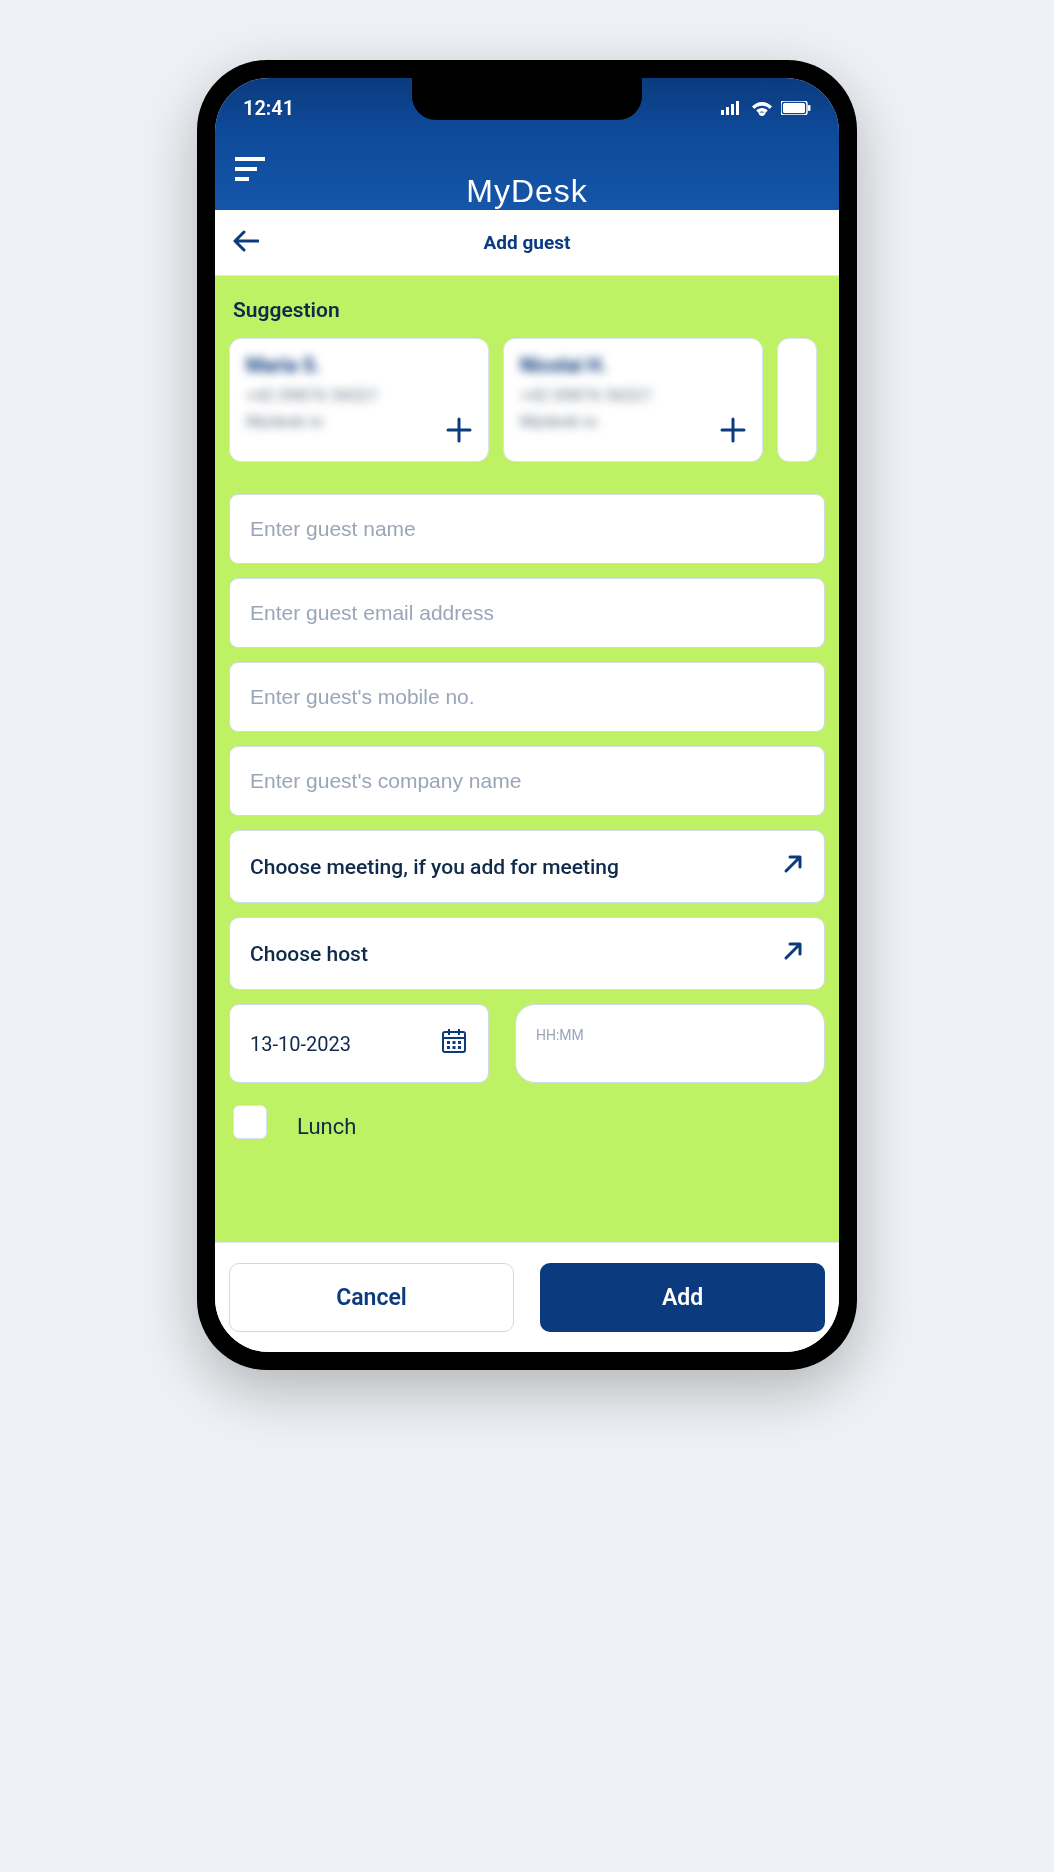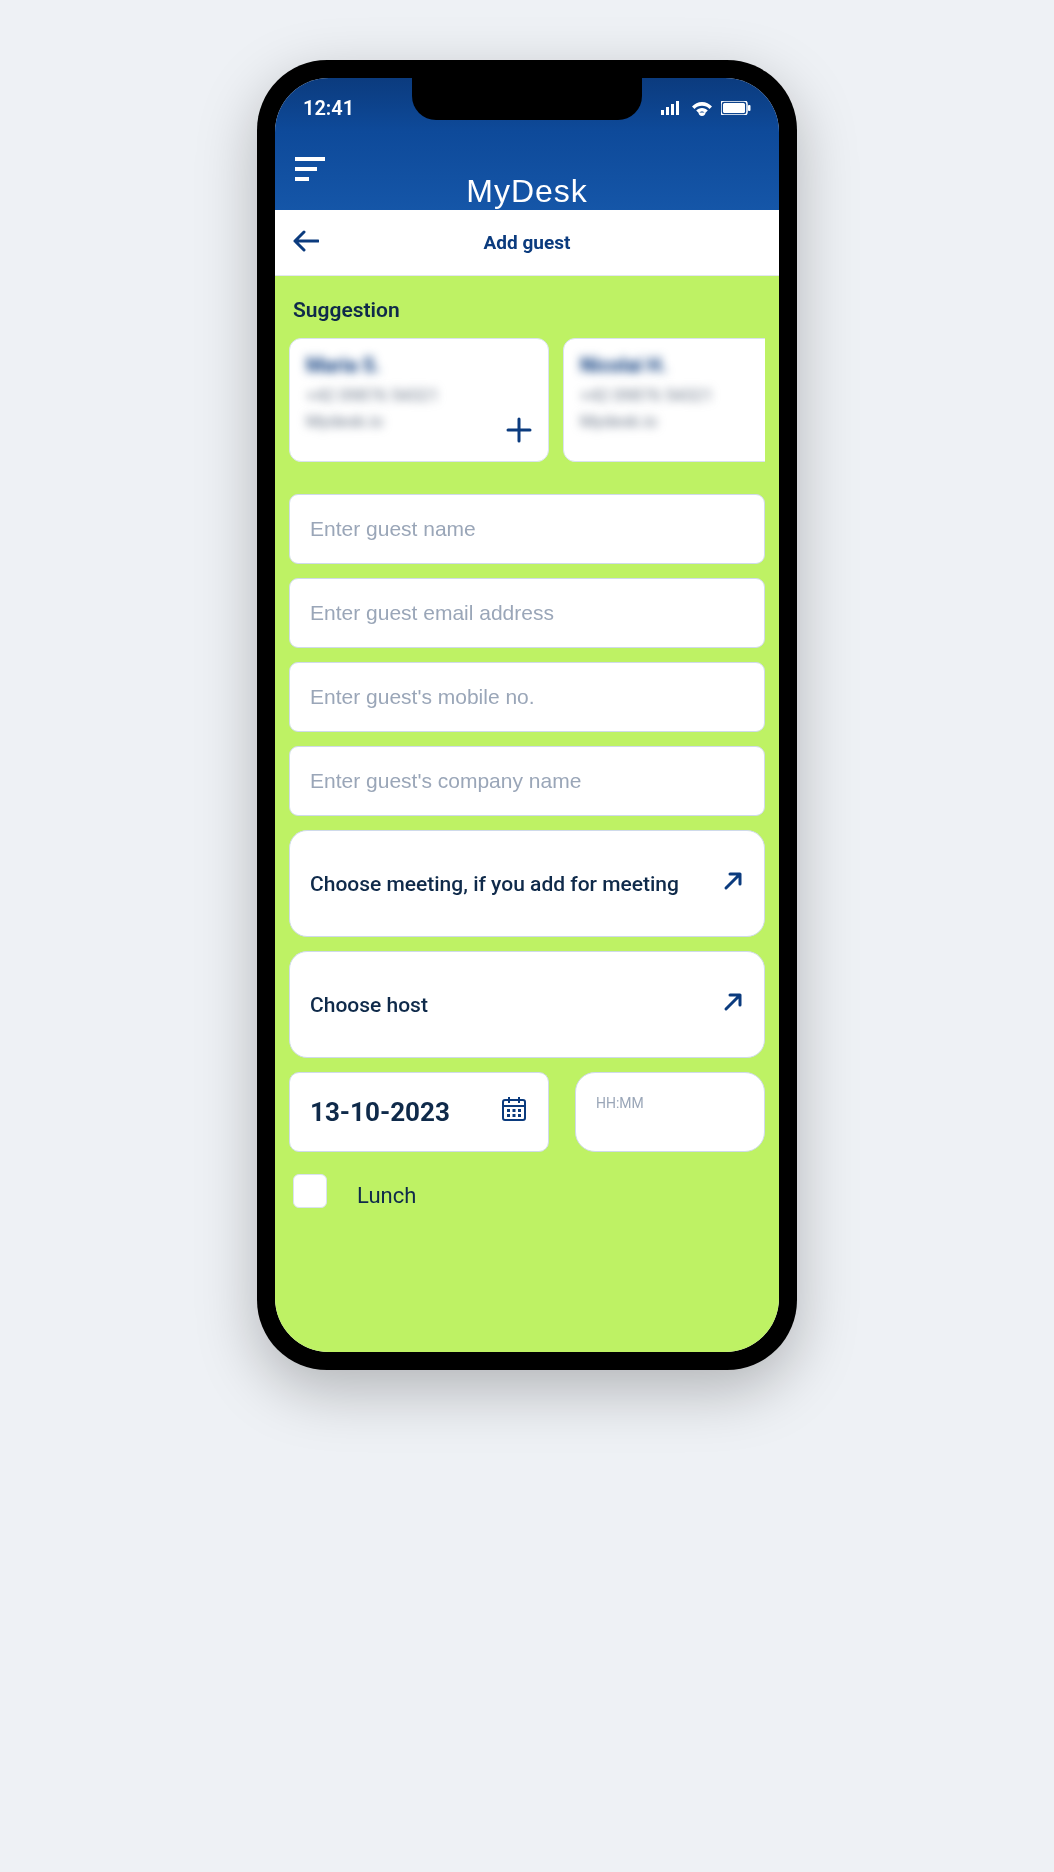--- a/index.html
+++ b/index.html
@@ -6,21 +6,21 @@
   body {
     background: #eef1f5;
     font-family: -apple-system, BlinkMacSystemFont, "Segoe UI", Roboto, Helvetica, Arial, sans-serif;
     display: flex;
     justify-content: center;
     align-items: flex-start;
     min-height: 100vh;
     padding: 60px 0;
   }
   .phone-frame {
-    width: 540px;
+    width: 660px;
     height: 1310px;
     background: #000;
     border-radius: 70px;
     padding: 18px;
     box-shadow: 0 20px 60px rgba(0,0,0,0.25);
     position: relative;
   }
   .notch {
     position: absolute;
     top: 18px;
@@ -150,46 +150,46 @@
     width:100%;
     padding: 22px 20px;
     font-size: 21px;
     color:#0f2a4a;
     margin-bottom: 14px;
   }
   .input-field::placeholder { color:#9aa6b8; }
   .select-row {
     background:#fff;
     border:1px solid #cfdaea;
-    border-radius:18px;
+    border-radius:10px;
     width:100%;
-    padding: 39px 20px;
+    padding: 22px 20px;
     font-size: 21px;
     color:#0f2a4a;
     margin-bottom: 14px;
     display:flex;
     justify-content:space-between;
     align-items:center;
     font-weight:500;
   }
   .select-row svg { flex-shrink:0; }
 
   .datetime-row {
     display:flex;
     gap:26px;
     margin-bottom: 22px;
   }
   .date-field {
     background:#fff;
     border:1px solid #cfdaea;
     border-radius:10px;
     padding: 22px 20px;
-    font-size: 26px;
+    font-size: 20px;
     color:#0f2a4a;
-    font-weight:700;
+    font-weight:400;
     display:flex;
     justify-content:space-between;
     align-items:center;
     width: 260px;
   }
   .time-field {
     background:#fff;
     border:1px solid #cfdaea;
     border-radius:20px;
     padding: 22px 20px;
@@ -362,15 +362,19 @@
         </div>
       </div>
 
       <div class="checkbox-row">
         <div class="cb"></div>
         <span>Lunch</span>
       </div>
 
     </div>
 
+    <div class="bottom-bar">
+      <div class="btn btn-secondary">Cancel</div>
+      <div class="btn btn-primary">Add</div>
+    </div>
 
   </div>
 </div>
 
 </body></html>

